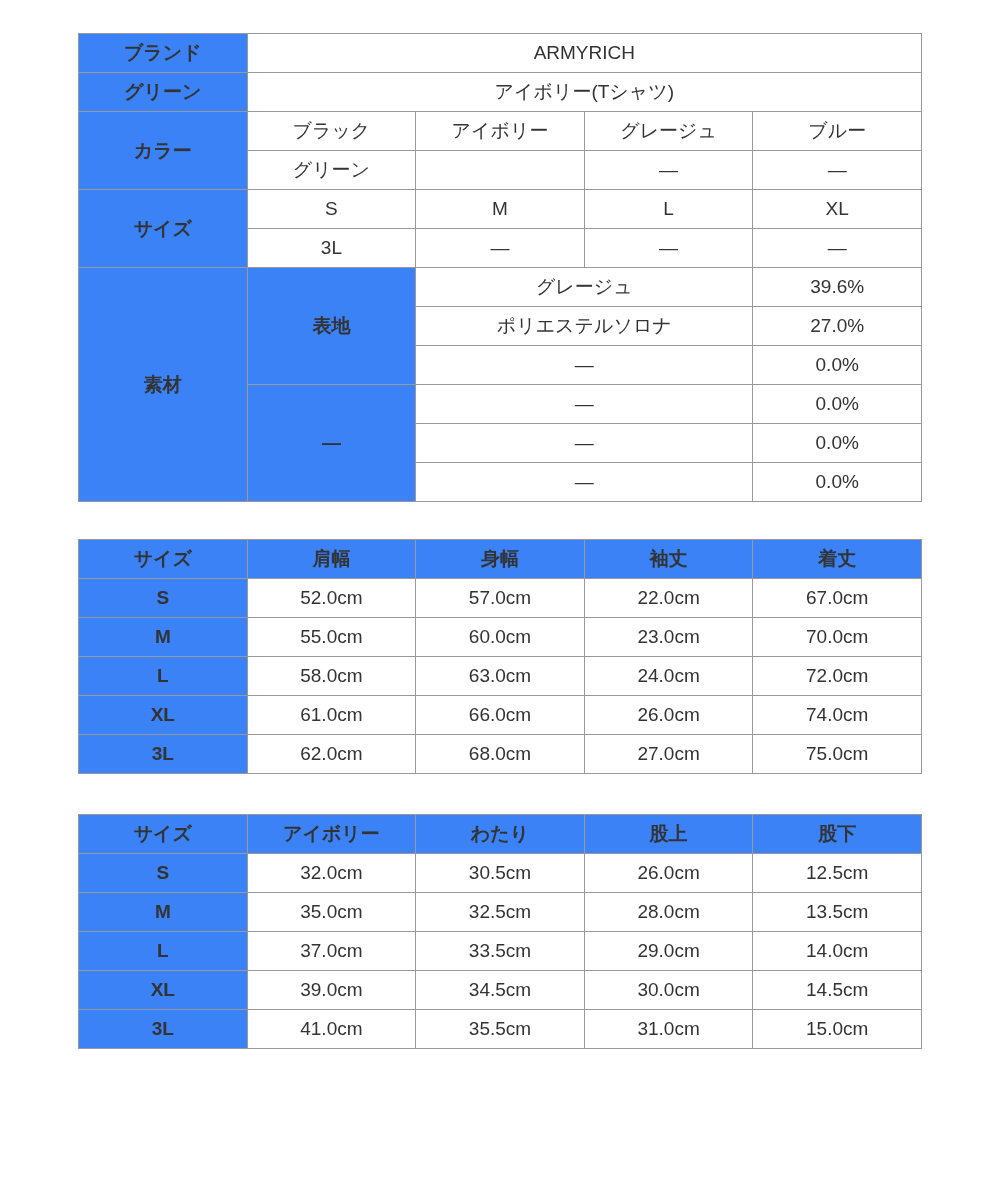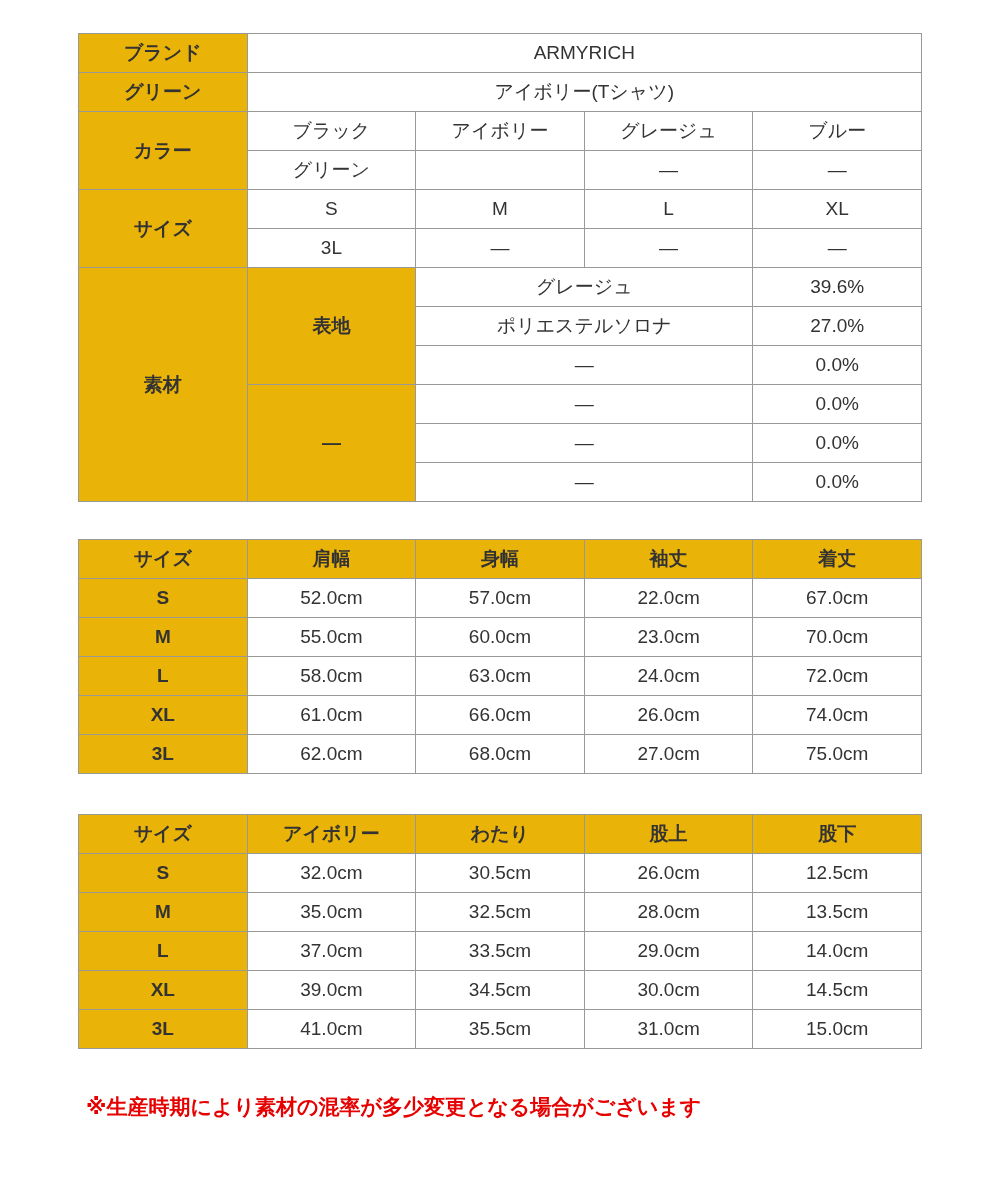--- a/index.html
+++ b/index.html
@@ -27,21 +27,21 @@
   table.spec th, table.spec td {
     border: 1px solid #999999;
     height: 38px;
     padding: 0 4px;
     text-align: center;
     vertical-align: middle;
     overflow: hidden;
     white-space: nowrap;
   }
   table.spec th {
-    background: #eab308;
+    background: #3b82f6;
     font-weight: 700;
   }
   table.spec td {
     background: #ffffff;
     font-weight: 400;
   }
   #product-table { margin-bottom: 37px; }
   #tops-table    { margin-bottom: 40px; }
   #bottoms-table { margin-bottom: 44px; }
   .notes { padding-left: 8px; }
@@ -233,16 +233,15 @@
         <th>3L</th>
         <td>41.0cm</td>
         <td>35.5cm</td>
         <td>31.0cm</td>
         <td>15.0cm</td>
       </tr>
     </tbody>
   </table>
 
   <div class="notes">
-    <p class="note">※生産時期により素材の混率が多少変更となる場合がございます</p>
   </div>
 
 </div>
 
 </body></html>

